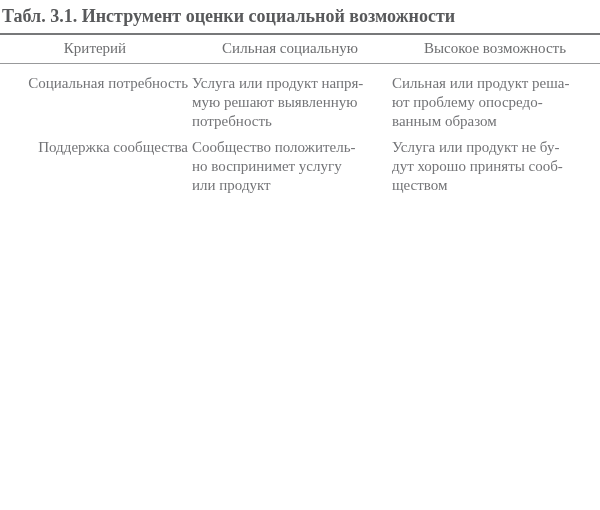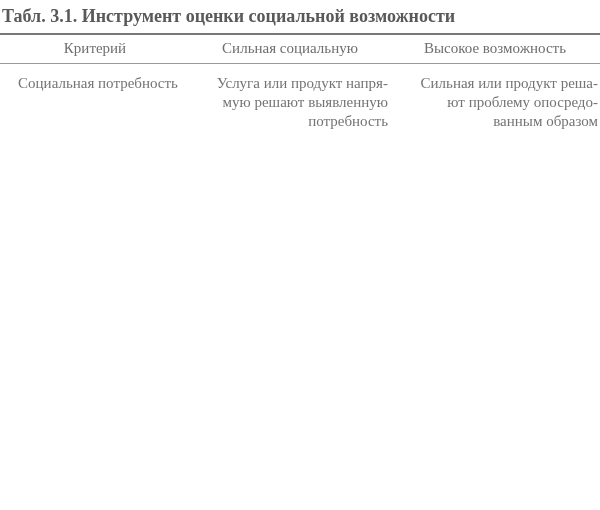--- a/index.html
+++ b/index.html
@@ -41,25 +41,25 @@
     border-bottom: 1px solid #98999b;
   }
   tbody td {
     vertical-align: top;
     line-height: 19px;
     padding: 7px 2px 0 2px;
     white-space: pre-line;
   }
   tbody tr:first-child td { padding-top: 10px; }
   tbody td.criterion {
-    text-align: center;
+    text-align: right;
     padding-left: 8px;
   }
   tbody td.strong, tbody td.weak {
-    text-align: right;
+    text-align: left;
   }
 </style>
 </head>
 <body>
 
 <div class="page">
 
   <div class="doc-title">
     <span>Табл. 3.1. Инструмент оценки социальной возможности</span>
   </div>
@@ -80,16 +80,25 @@
     <tbody>
       <tr>
         <td class="criterion">Социальная потребность</td>
         <td class="strong">Услуга или продукт напря-
 мую решают выявленную
 потребность</td>
         <td class="weak">Сильная или продукт реша-
 ют проблему опосредо-
 ванным образом</td>
       </tr>
+      <tr>
+        <td class="criterion">Поддержка сообщества</td>
+        <td class="strong">Сообщество положитель-
+но воспринимет услугу
+или продукт</td>
+        <td class="weak">Услуга или продукт не бу-
+дут хорошо приняты сооб-
+ществом</td>
+      </tr>
     </tbody>
   </table>
 
 </div>
 
 </body></html>

